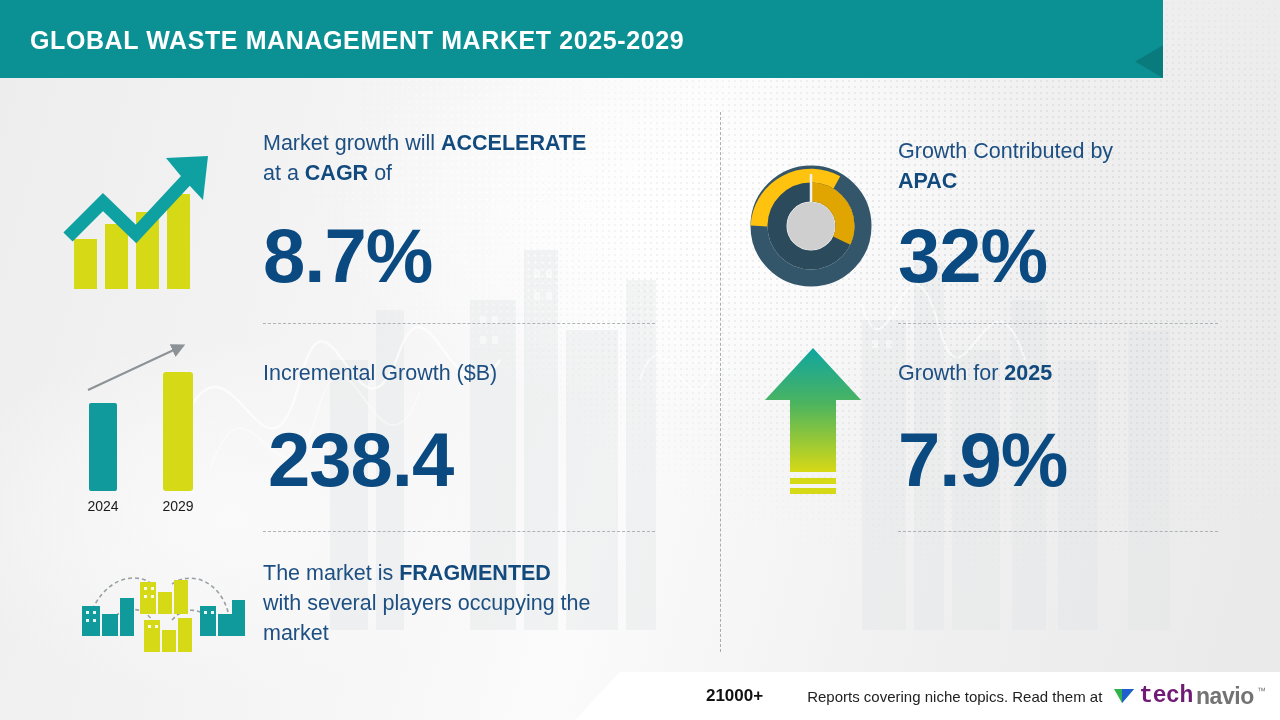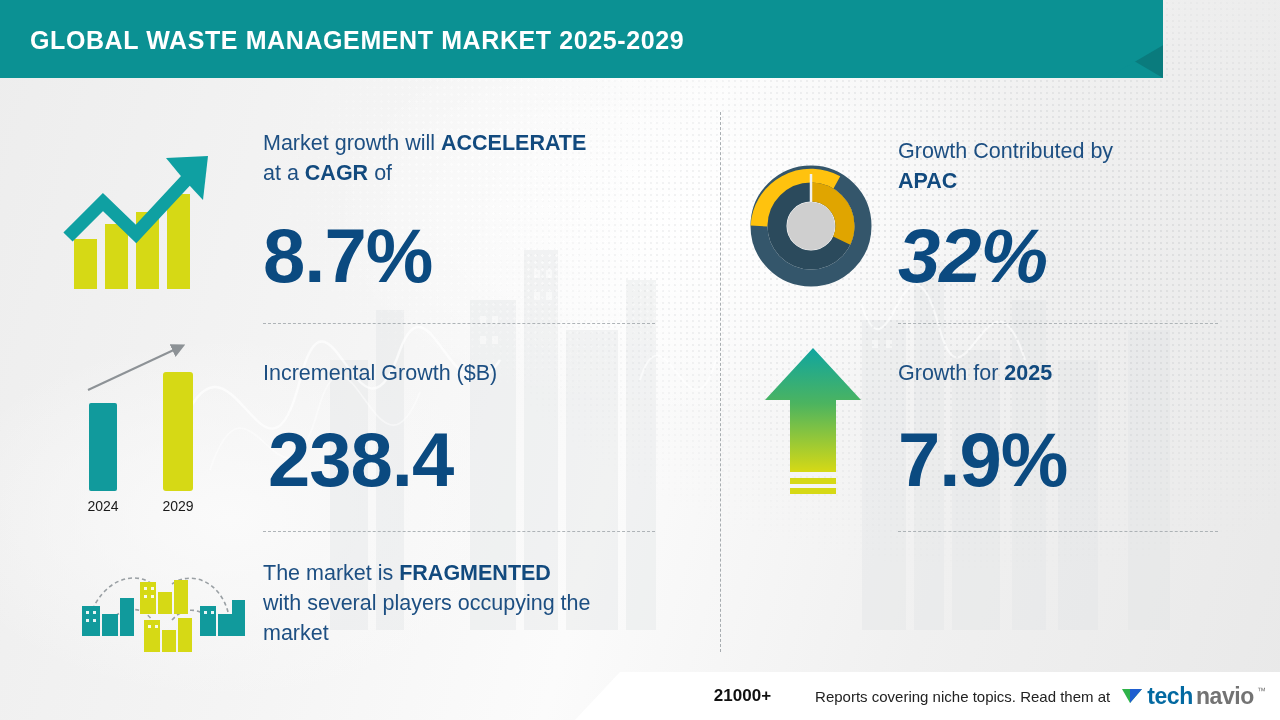--- a/index.html
+++ b/index.html
@@ -83,40 +83,40 @@
     font-size:76px;line-height:76px;letter-spacing:-1px;
   }
 
   .t-cagr{left:263px;top:128px;width:400px;}
   .n-cagr{left:263px;top:218px;}
   .t-inc{left:263px;top:358px;width:400px;}
   .n-inc{left:268px;top:422px;}
   .t-frag{left:263px;top:558px;width:420px;}
 
   .t-apac{left:898px;top:136px;width:330px;}
-  .n-apac{left:898px;top:218px;font-style:italic;}
+  .n-apac{left:898px;top:218px;}
   .t-y2025{left:898px;top:358px;width:330px;}
   .n-y2025{left:898px;top:422px;}
 
   
   .footer{
     position:absolute;left:0;bottom:0;width:1280px;height:48px;
     background:#ffffff;
     clip-path:polygon(620px 0, 1280px 0, 1280px 48px, 575px 48px);
   }
   .footer-row{
     position:absolute;right:0;bottom:0;height:48px;width:620px;
     display:flex;align-items:center;justify-content:flex-end;
     padding-right:14px;box-sizing:border-box;
   }
   .f-count{font-size:17px;font-weight:700;color:#111;}
   .f-text{font-size:15px;color:#222;font-weight:400;margin-left:44px;}
   .logo{display:flex;align-items:center;gap:3px;margin-left:10px;}
   .logo-word{font-size:23px;font-weight:700;letter-spacing:-.4px;line-height:23px;}
-  .logo-tech{color:#0369a1;}
+  .logo-tech{color:#701a75;font-family:Liberation Mono, monospace;}
   .logo-navio{color:#737373;}
   .logo-tm{font-size:9px;color:#777;align-self:flex-start;margin-top:2px;}
 
   
   .icon{position:absolute;}
   .ic-growth{left:62px;top:142px;}
   .ic-bars{left:62px;top:330px;}
   .ic-build{left:68px;top:558px;}
   .ic-donut{left:748px;top:163px;}
   .ic-arrow{left:762px;top:344px;}

